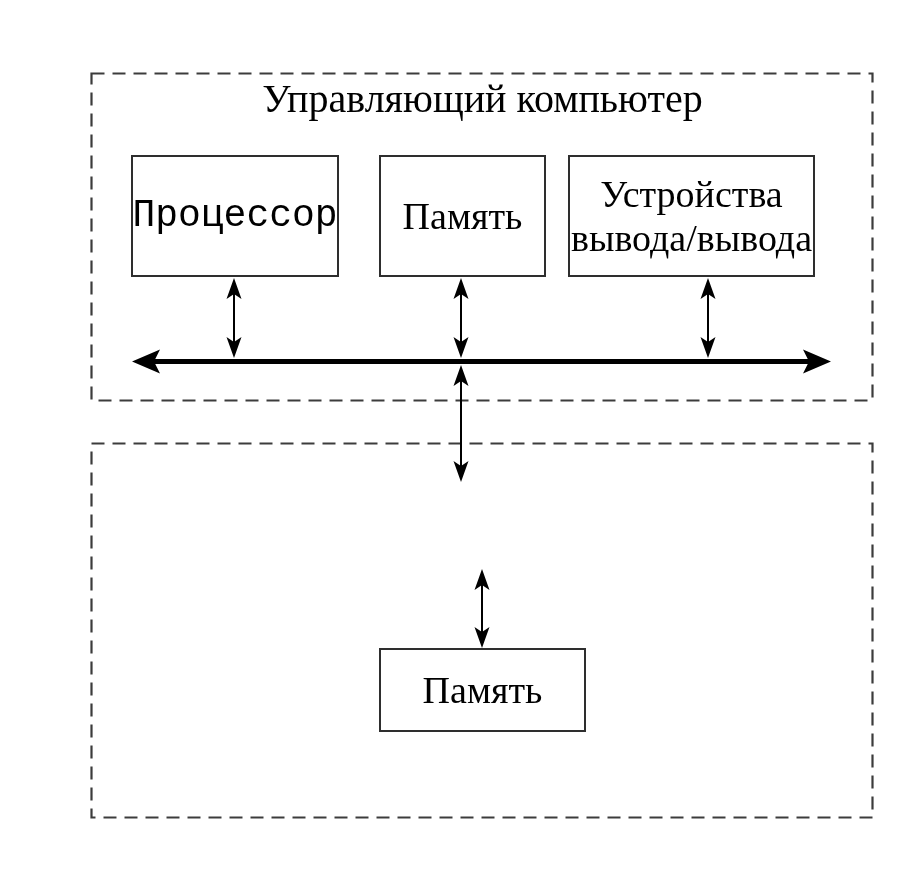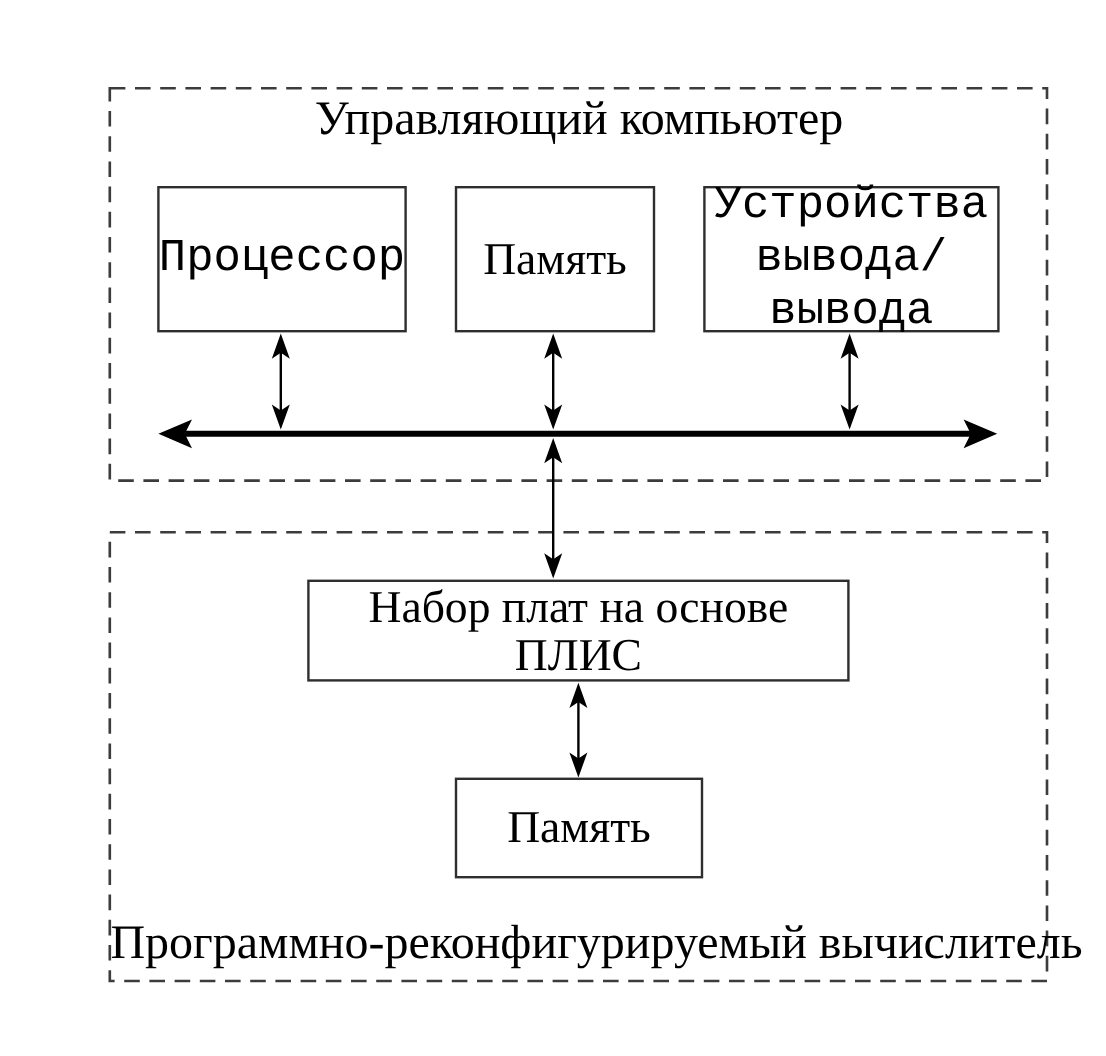--- a/index.html
+++ b/index.html
@@ -51,21 +51,21 @@
     display: flex;
     align-items: center;
     justify-content: center;
     text-align: center;
     font-size: 38px;
     line-height: 44px;
     color: #000000;
   }
   #processor-box   { left: 115px; top: 155px; width: 208px; height: 122px; font-family: Liberation Mono, monospace; }
   #memory-top-box  { left: 363px; top: 155px; width: 167px; height: 122px; }
-  #io-devices-box  { left: 570px; top: 155px; width: 247px; height: 122px; font-family: Liberation Mono, monospace; }
+  #io-devices-box  { left: 552px; top: 155px; width: 247px; height: 122px; }
   #fpga-boards-box { left: 240px; top: 483px; width: 452px; height: 85px; line-height: 40px; }
   #memory-bottom-box { left: 363px; top: 648px; width: 207px; height: 84px; }
   .label-stack { display: block; }
 </style>
 </head>
 <body>
 
 <div id="canvas">
 
   <svg id="lines-layer" viewBox="0 0 922 880" xmlns="http://www.w3.org/2000/svg">
@@ -103,41 +103,34 @@
 
     <g>
       <line x1="466" y1="584" x2="466" y2="633" stroke="#000" stroke-width="2"></line>
       <path d="M466,569 L458.5,590 L466,585 L473.5,590 Z" fill="#000"></path>
       <path d="M466,648 L458.5,627 L466,632 L473.5,627 Z" fill="#000"></path>
     </g>
   </svg>
 
   <div class="group-title" id="control-computer-title">Управляющий компьютер</div>
 
-  <div class="group-title" id="reconfigurable-computer-title">Программно-реконфигурируемый вычислитель</div>
 
   <div class="node-box" id="processor-box">
     <span>Процессор</span>
   </div>
 
   <div class="node-box" id="memory-top-box">
     <span>Память</span>
   </div>
 
   <div class="node-box" id="io-devices-box">
     <span class="label-stack">
       <span>Устройства</span><br>
       <span>вывода/вывода</span>
     </span>
   </div>
 
-  <div class="node-box" id="fpga-boards-box">
-    <span class="label-stack">
-      <span>Набор плат на основе</span><br>
-      <span>ПЛИС</span>
-    </span>
-  </div>
 
   <div class="node-box" id="memory-bottom-box">
     <span>Память</span>
   </div>
 
 </div>
 
 </body></html>

